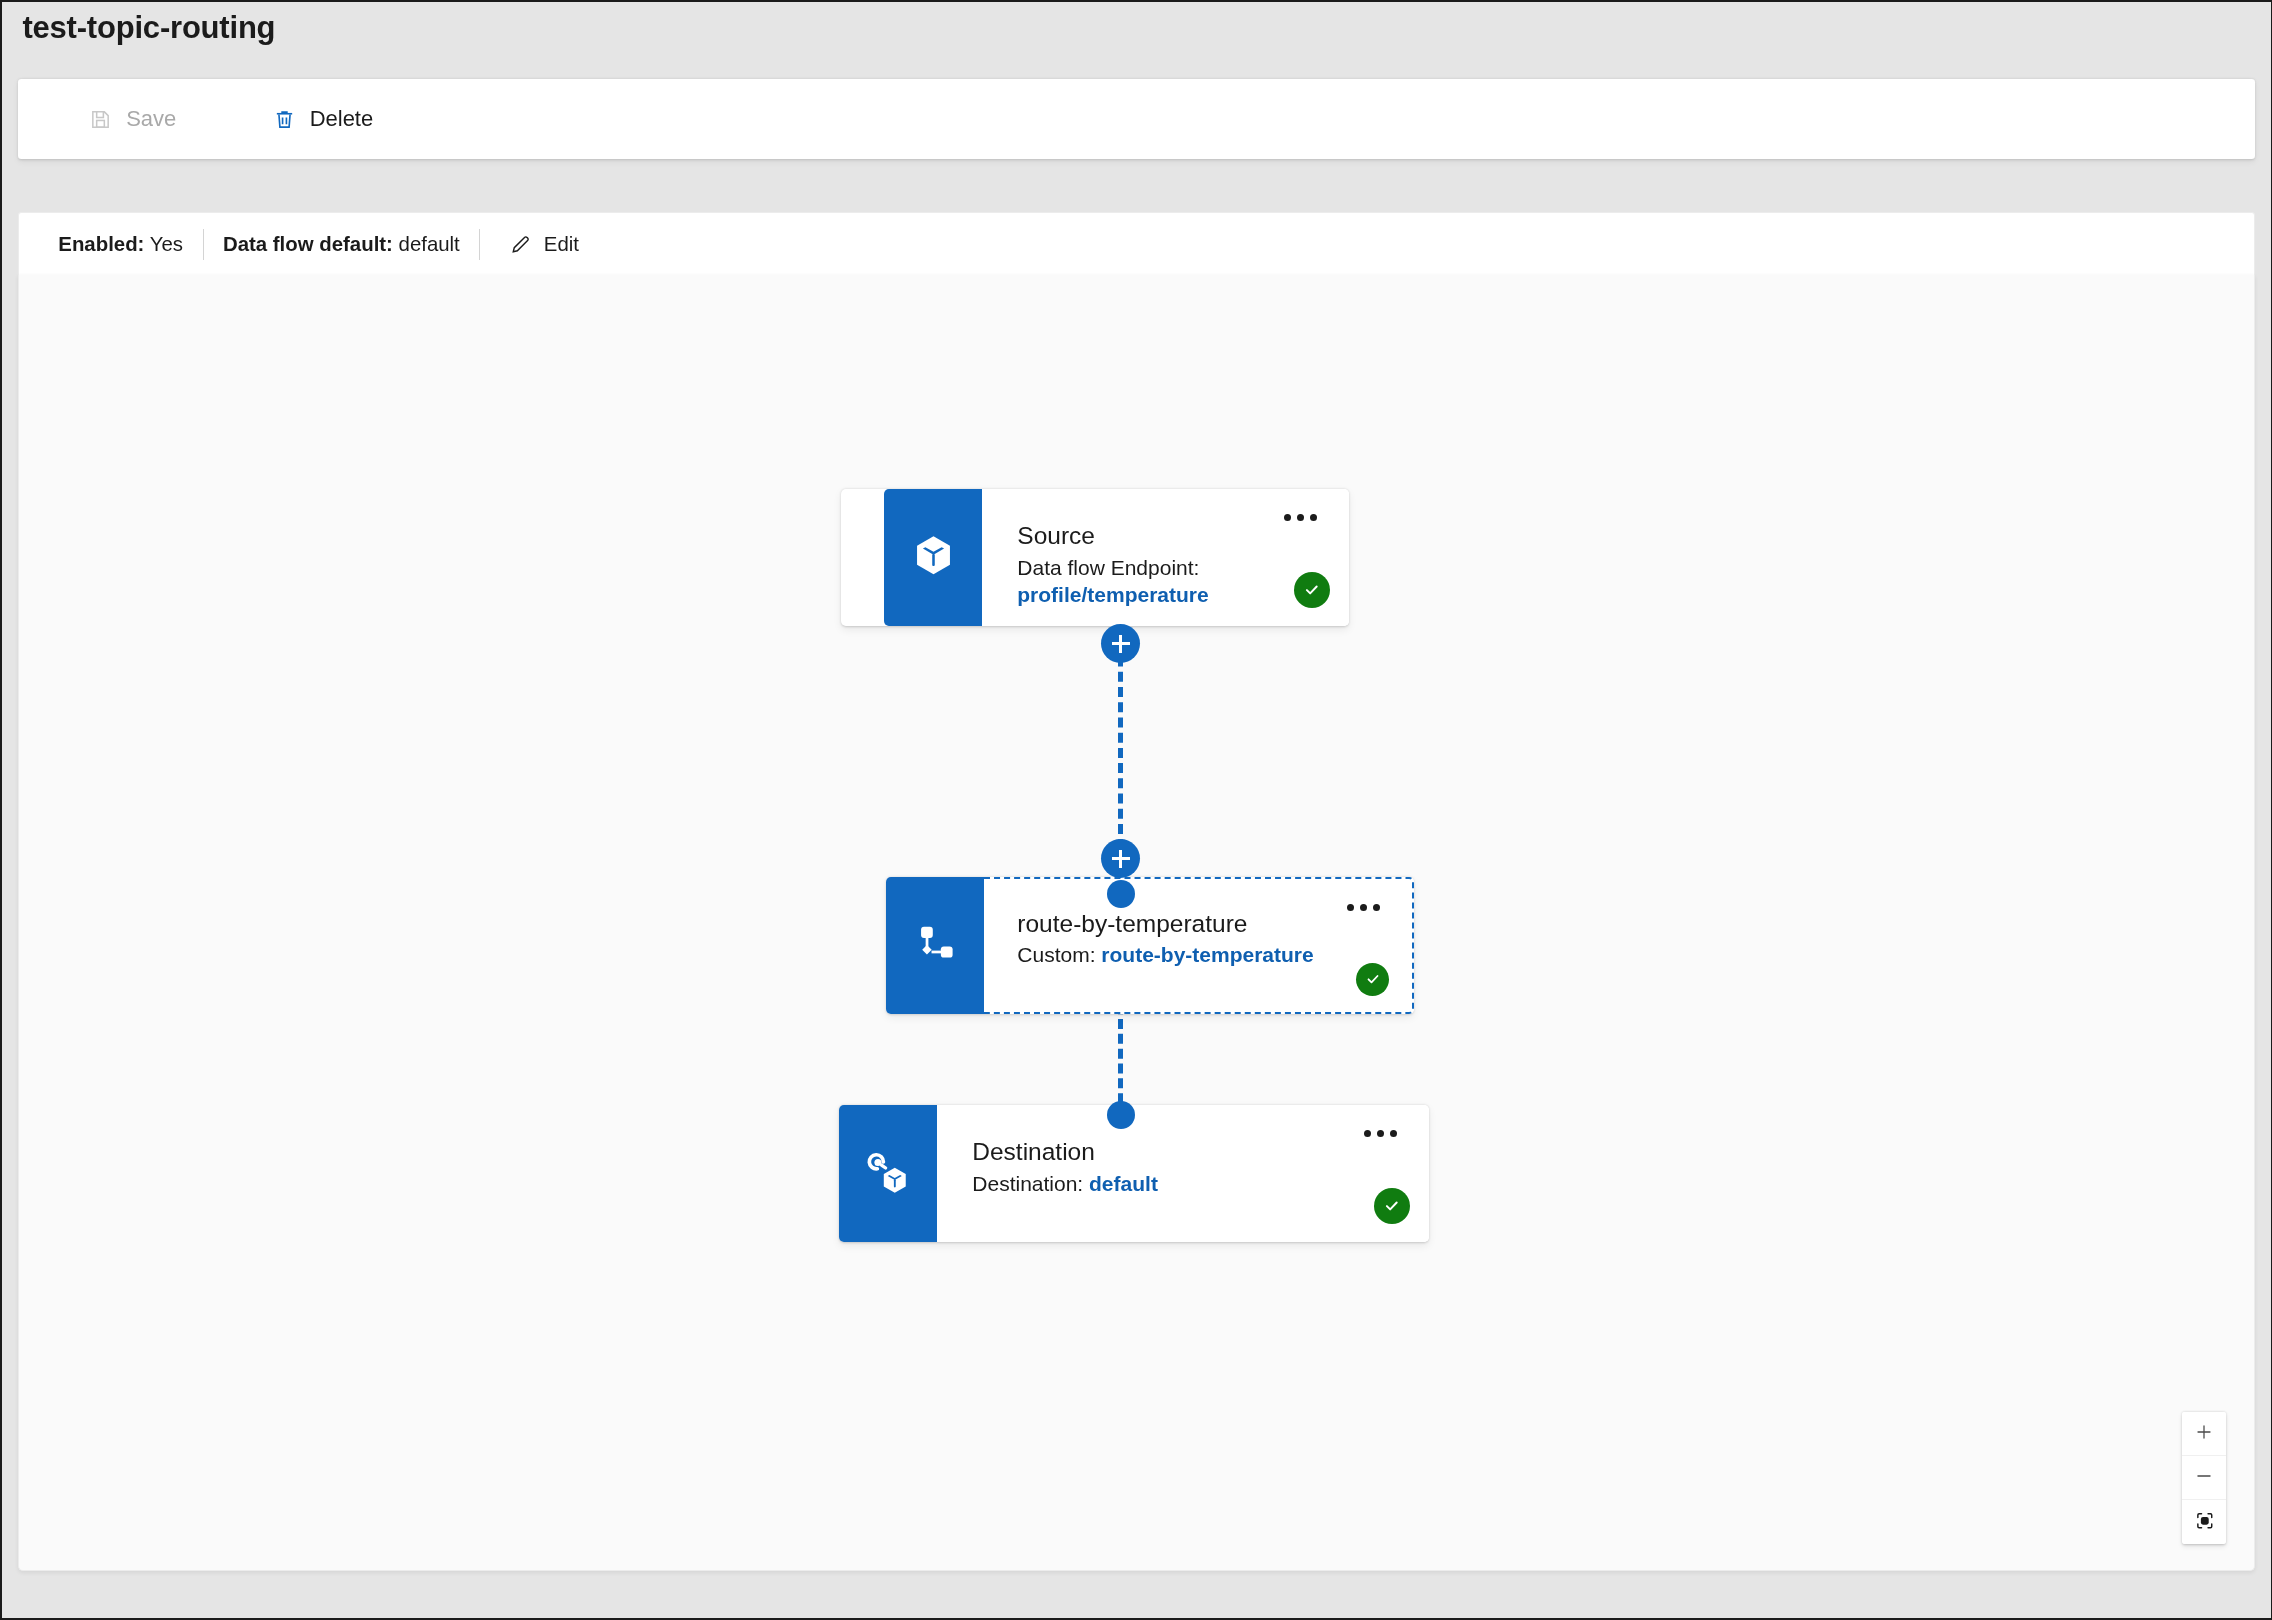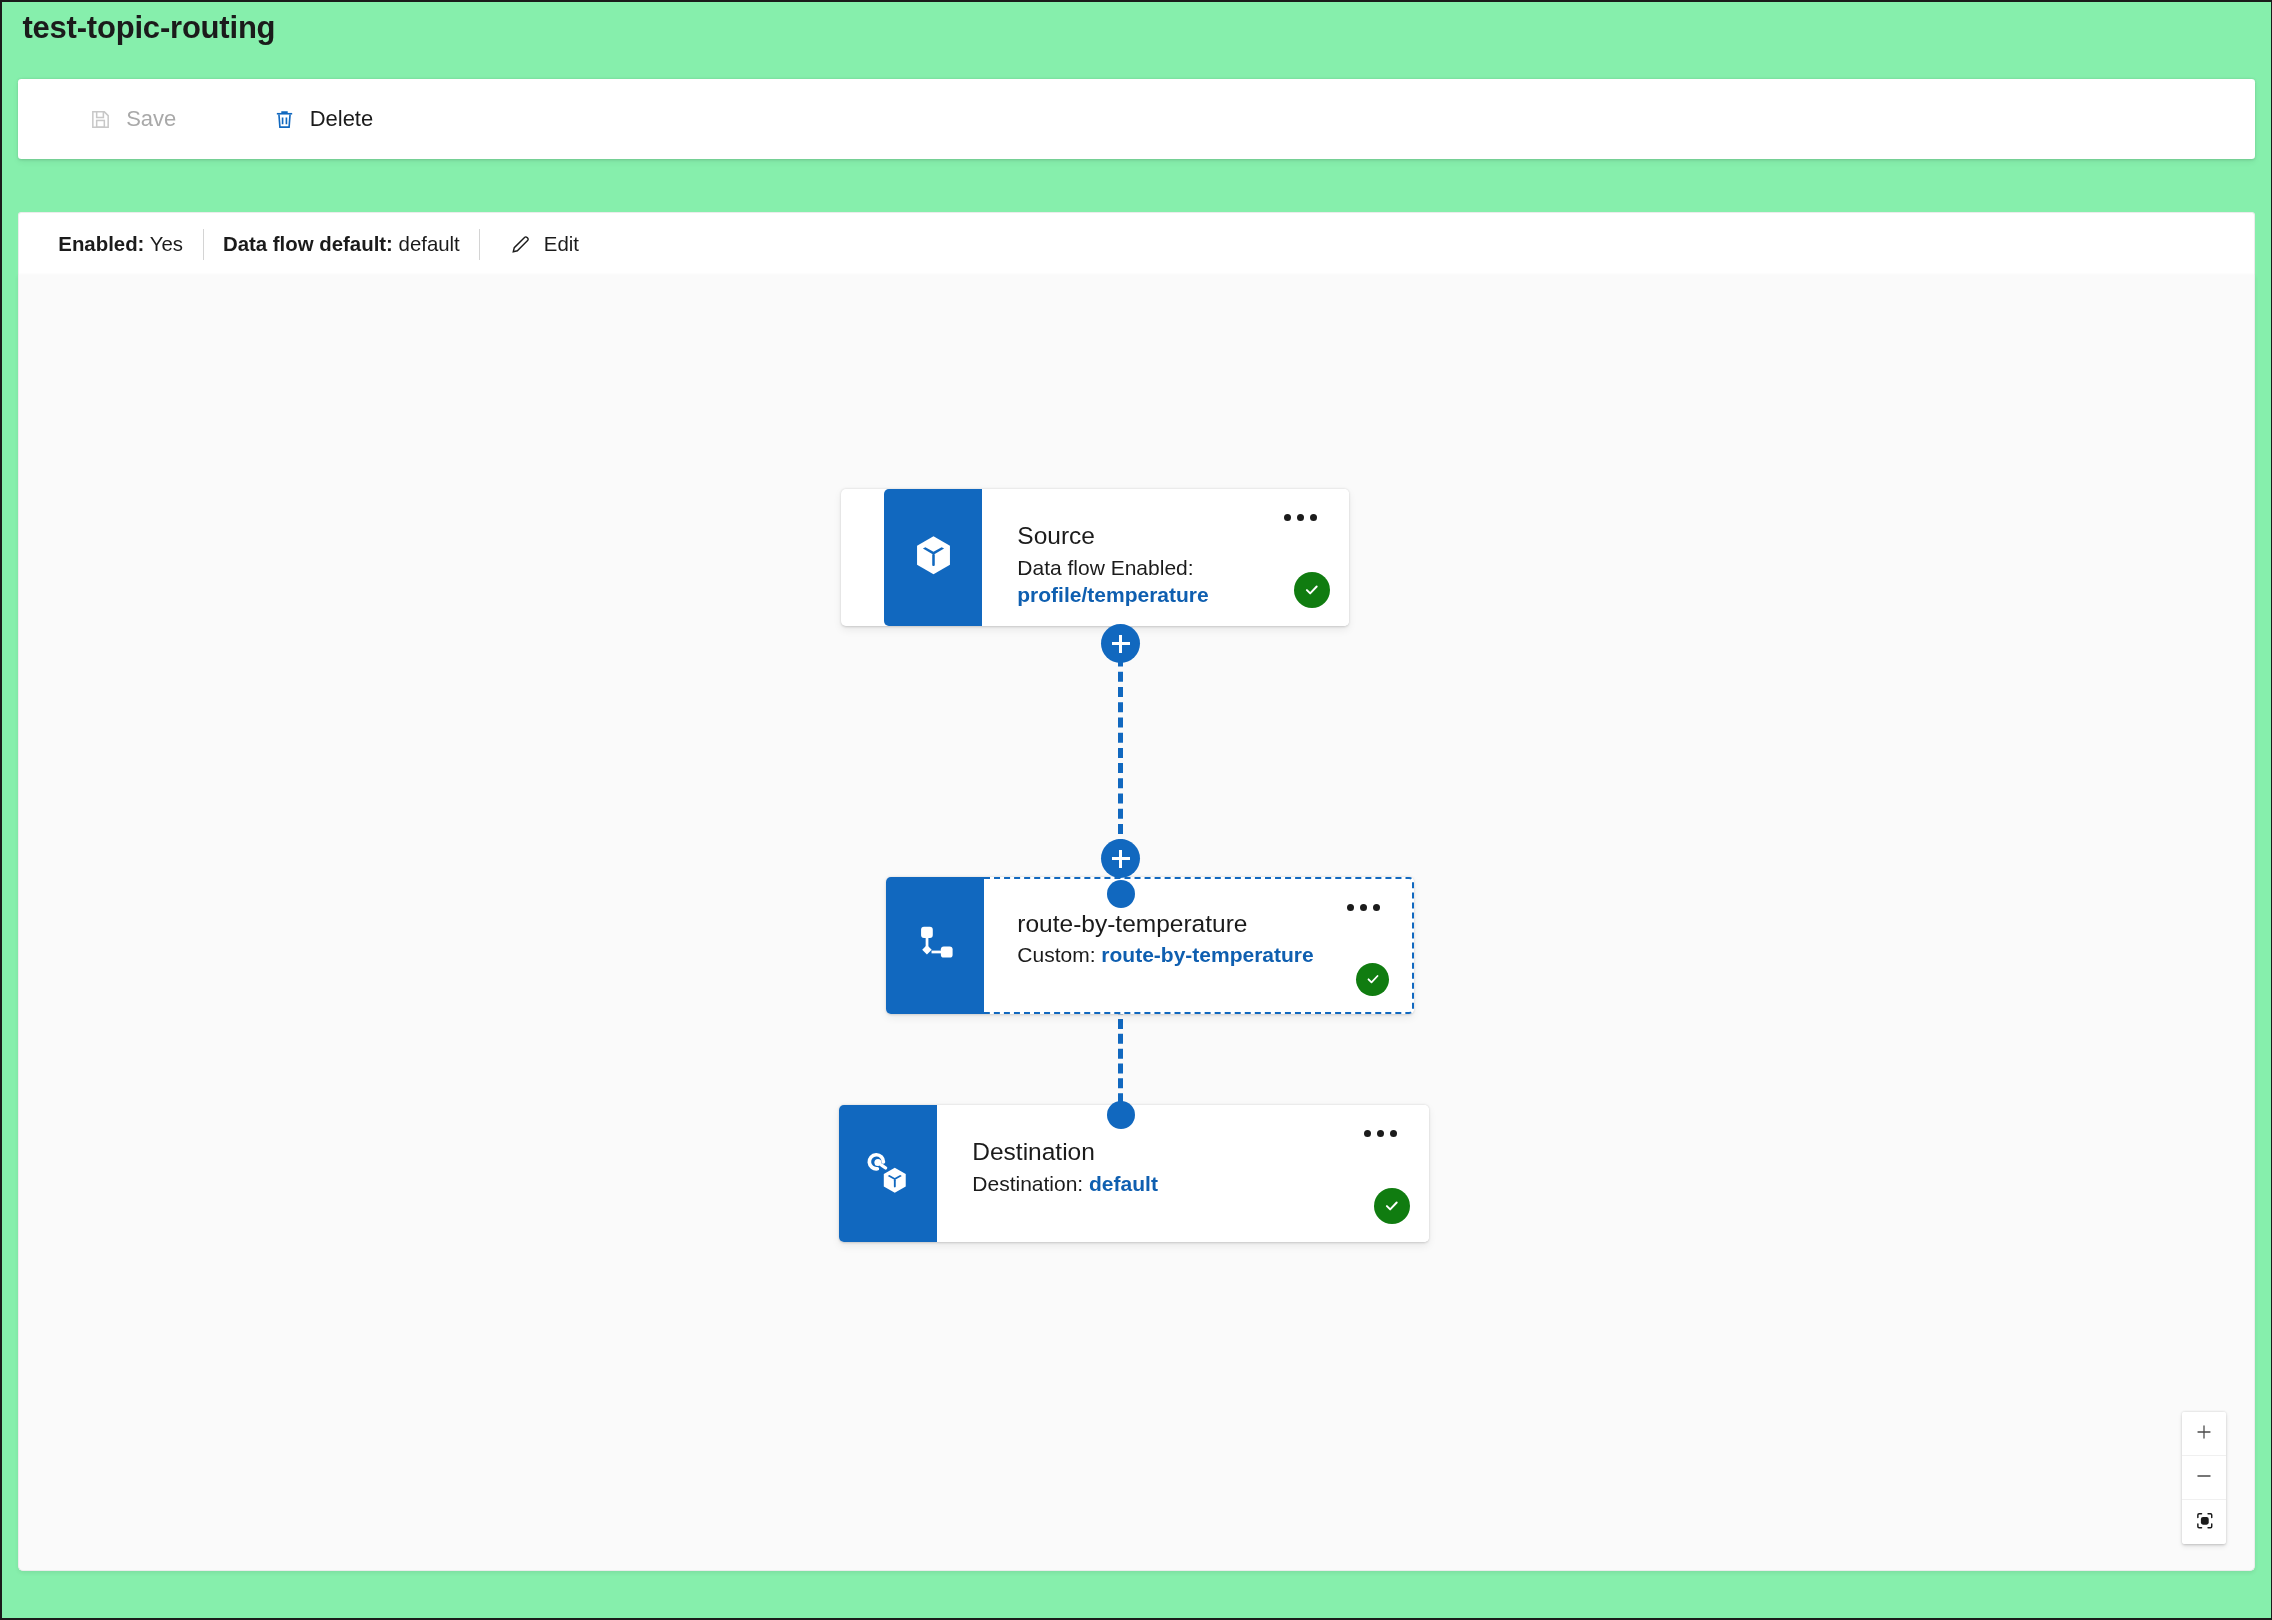--- a/index.html
+++ b/index.html
@@ -6,21 +6,21 @@
   html, body {
     margin: 0; padding: 0;
     width: 2273px; height: 1620px;
     background: #ffffff;
     font-family: "Liberation Sans", sans-serif;
     overflow: hidden;
   }
   #frame {
     position: relative;
     width: 2273px; height: 1620px;
-    background: #86efac;
+    background: #e5e5e5;
     border: 2.4px solid #1b1b1b;
     overflow: hidden;
   }
 
   
   #page-title {
     position: absolute;
     left: 20.4px; top: 8.2px;
     font-size: 31px;
     font-weight: 700;
@@ -313,21 +313,21 @@
         </span>
       </div>
       <div class="node-body">
         <div class="node-menu">
           <i></i>
             <i></i>
             <i></i>
         </div>
         <div class="node-title">Source</div>
         <div class="node-sub">
-          <span>Data flow Enabled:</span>
+          <span>Data flow Endpoint:</span>
           <span class="val">profile/temperature</span>
         </div>
         <div class="node-status">
           <svg width="19.6" height="19.6" viewBox="0 0 24 24" fill="none" stroke="#ffffff" stroke-width="2.4" stroke-linecap="round" stroke-linejoin="round">
             <path d="M6 12.4l4 4 8-8.4"></path>
           </svg>
         </div>
       </div>
     </div>
 

